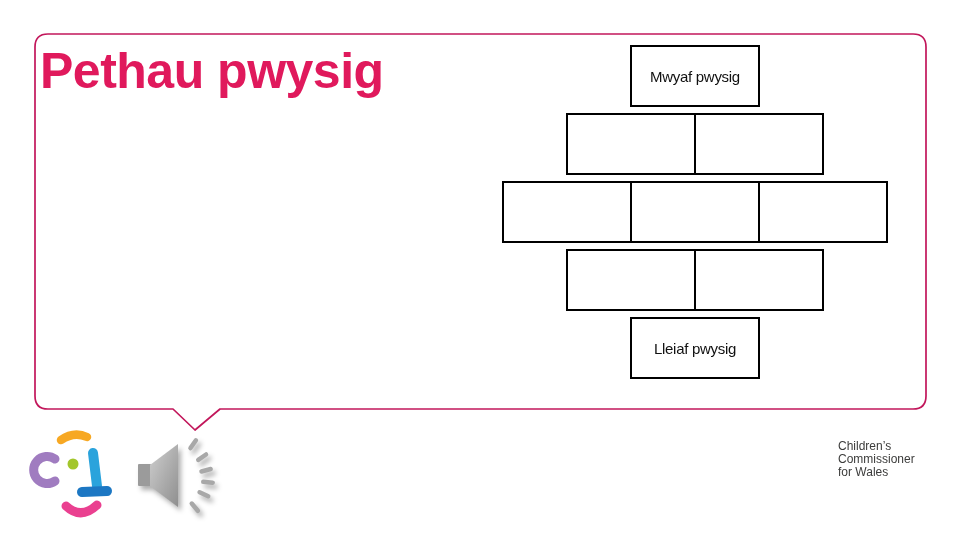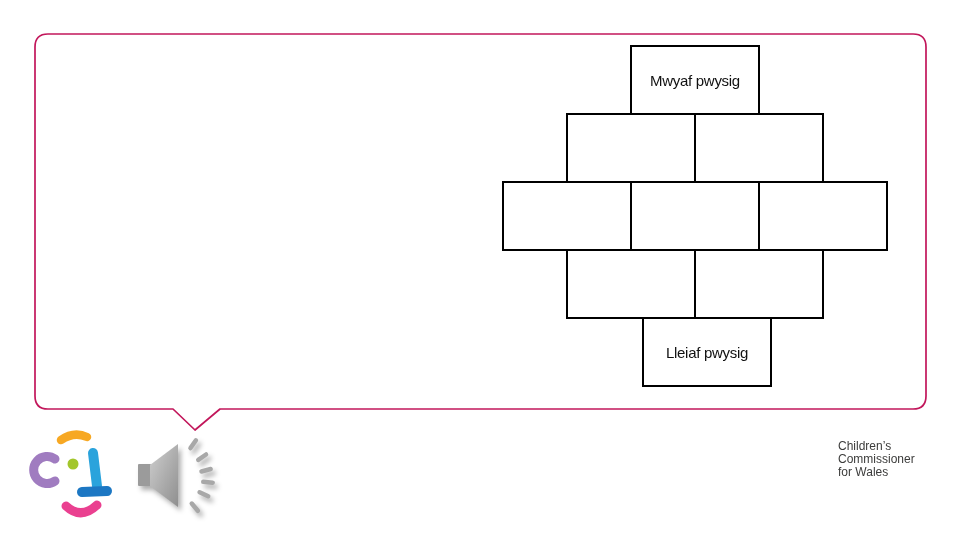--- a/index.html
+++ b/index.html
@@ -24,21 +24,21 @@
     font-size: 50px;
     font-weight: bold;
     letter-spacing: -0.5px;
     color: #E0195C;
     white-space: nowrap;
   }
   .diamond { position: absolute; left: 0; top: 0; }
   .dbox {
     position: absolute;
     width: 130px;
-    height: 70px;
+    height: 62px;
     box-sizing: border-box;
     border: 2.5px solid #000000;
     background: #ffffff;
     display: flex;
     align-items: center;
     justify-content: center;
   }
   .dbox .dlabel {
     font-size: 15px;
     color: #111111;
@@ -46,21 +46,21 @@
     white-space: nowrap;
   }
   .b1 { left: 630px; top: 45px; }
   .b2 { left: 566px; top: 113px; }
   .b3 { left: 694px; top: 113px; }
   .b4 { left: 502px; top: 181px; }
   .b5 { left: 630px; top: 181px; }
   .b6 { left: 758px; top: 181px; }
   .b7 { left: 566px; top: 249px; }
   .b8 { left: 694px; top: 249px; }
-  .b9 { left: 630px; top: 317px; margin-left: 12px; }
+  .b9 { left: 630px; top: 317px; }
   .logo-svg {
     position: absolute;
     left: 28px;
     top: 426px;
   }
   .speaker-svg {
     position: absolute;
     left: 130px;
     top: 435px;
     filter: drop-shadow(3px 4px 2.5px rgba(0,0,0,0.32));
@@ -87,20 +87,21 @@
 </style>
 </head>
 <body>
 
 <div class="slide">
 
   <svg class="bubble-svg" viewBox="0 0 960 540" width="960" height="540">
     <path d="M 48 34 H 913 Q 926 34 926 47 V 396 Q 926 409 913 409 H 220 L 195 430 L 173 409 H 48 Q 35 409 35 396 V 47 Q 35 34 48 34 Z" fill="none" stroke="#C2175B" stroke-width="1.7" stroke-linejoin="round"></path>
   </svg>
 
+  <div class="title">Pethau pwysig</div>
 
   <div class="diamond">
     <div class="dbox b1">
       <span class="dlabel">Mwyaf pwysig</span>
     </div>
     <div class="dbox b2"></div>
     <div class="dbox b3"></div>
     <div class="dbox b4"></div>
     <div class="dbox b5"></div>
     <div class="dbox b6"></div>

